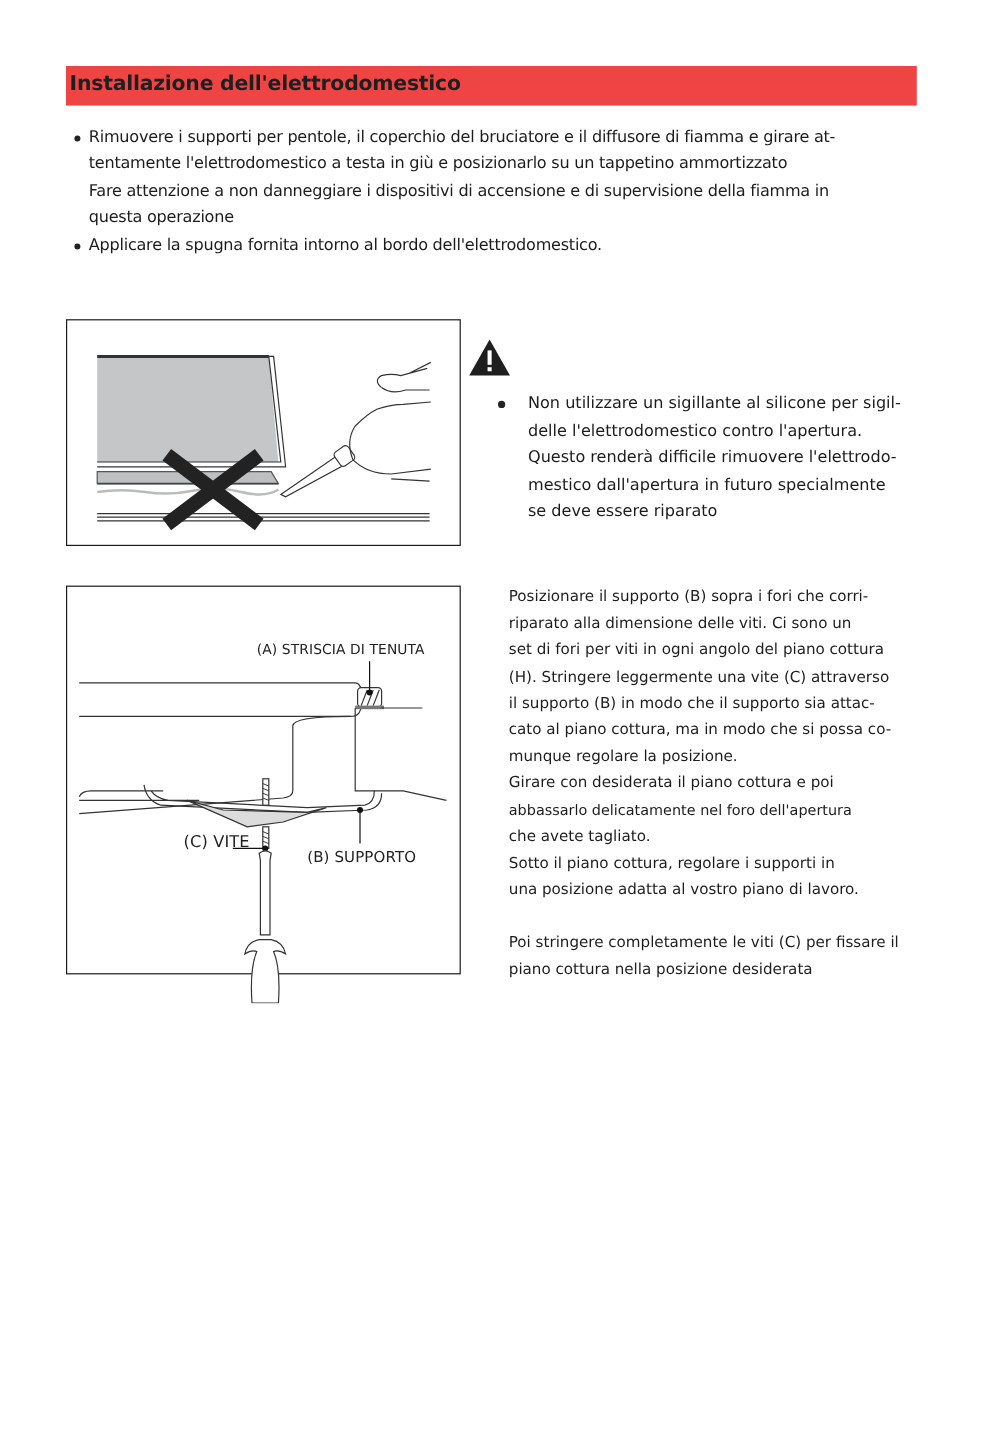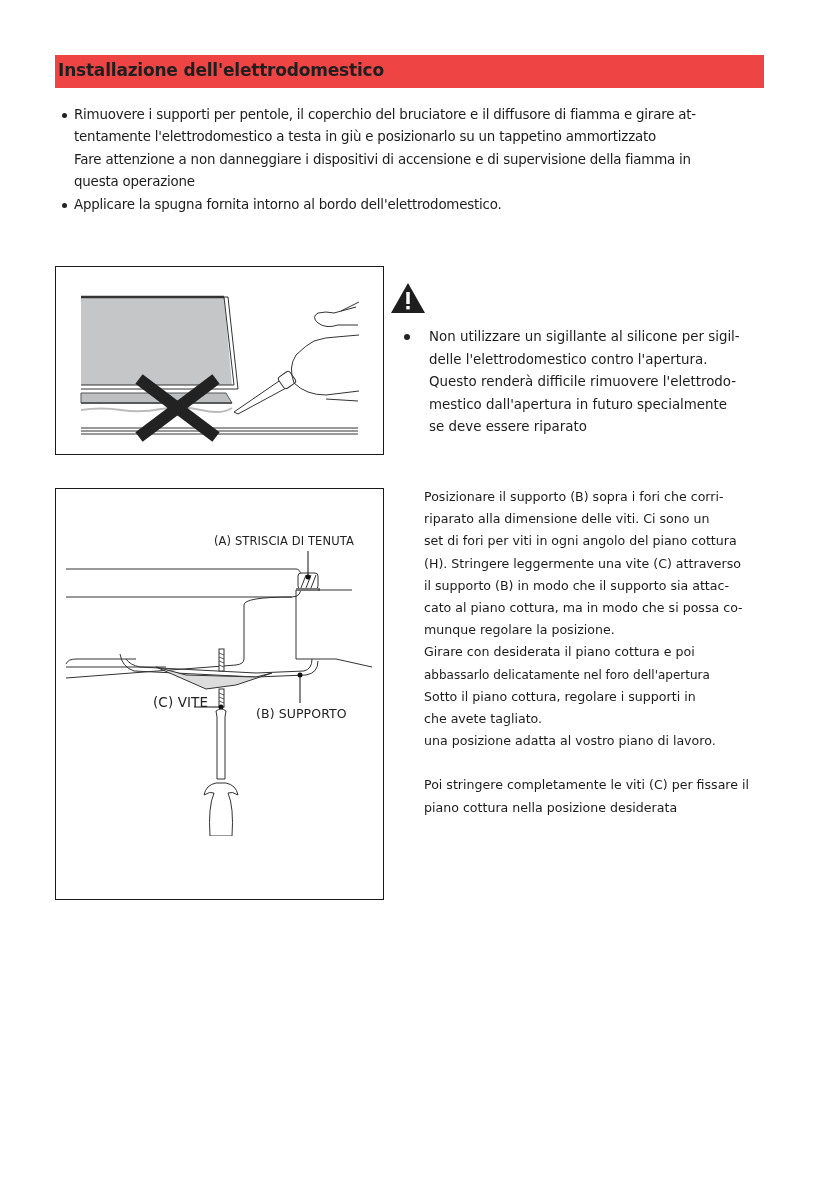--- a/index.html
+++ b/index.html
@@ -23,25 +23,25 @@
   }
   .bullet-item { position: relative; padding-left: 14px; }
   .bullet-dot {
     position: absolute; left: 2px; top: 9px; width: 5px; height: 5px;
     border-radius: 50%; background: #222;
   }
   .diagram-box {
     position: absolute; border: 1.5px solid #1a1a1a; background: #fff; box-sizing: border-box;
   }
   #diagram1 { left: 55px; top: 266px; width: 329px; height: 189px; }
-  #diagram2 { left: 55px; top: 488px; width: 329px; height: 412px; }
+  #diagram2 { left: 55px; top: 488px; width: 329px; height: 324px; }
   .diagram-box svg { position: absolute; left: 0; top: 0; }
   .warn-icon { position: absolute; left: 390px; top: 282px; width: 36px; height: 32px; }
   .warn-list {
-    position: absolute; left: 402px; top: 326px; width: 360px;
+    position: absolute; left: 413px; top: 326px; width: 360px;
     font-size: 13.4px; line-height: 22.6px;
   }
   .warn-item { position: relative; padding-left: 27px; }
   .warn-dot {
     position: absolute; left: 2px; top: 8px; width: 6px; height: 6px;
     border-radius: 50%; background: #222;
   }
   .instructions {
     position: absolute; left: 424px; top: 486px; width: 350px;
     font-size: 12.6px; line-height: 22.2px;
@@ -178,19 +178,19 @@
 <div class="instructions">
   <p>Posizionare il supporto (B) sopra i fori che corri-</p>
   <p>riparato alla dimensione delle viti. Ci sono un</p>
   <p>set di fori per viti in ogni angolo del piano cottura</p>
   <p>(H). Stringere leggermente una vite (C) attraverso</p>
   <p>il supporto (B) in modo che il supporto sia attac-</p>
   <p>cato al piano cottura, ma in modo che si possa co-</p>
   <p>munque regolare la posizione.</p>
   <p>Girare con desiderata il piano cottura e poi</p>
   <p style="font-size:12px;">abbassarlo delicatamente nel foro dell'apertura</p>
+  <p>che avete tagliato.</p>
   <p>Sotto il piano cottura, regolare i supporti in</p>
-  <p>che avete tagliato.</p>
   <p>una posizione adatta al vostro piano di lavoro.</p>
   <div class="gap"></div>
   <p>Poi stringere completamente le viti (C) per fissare il</p>
   <p>piano cottura nella posizione desiderata</p>
 </div>
 
 </body></html>

